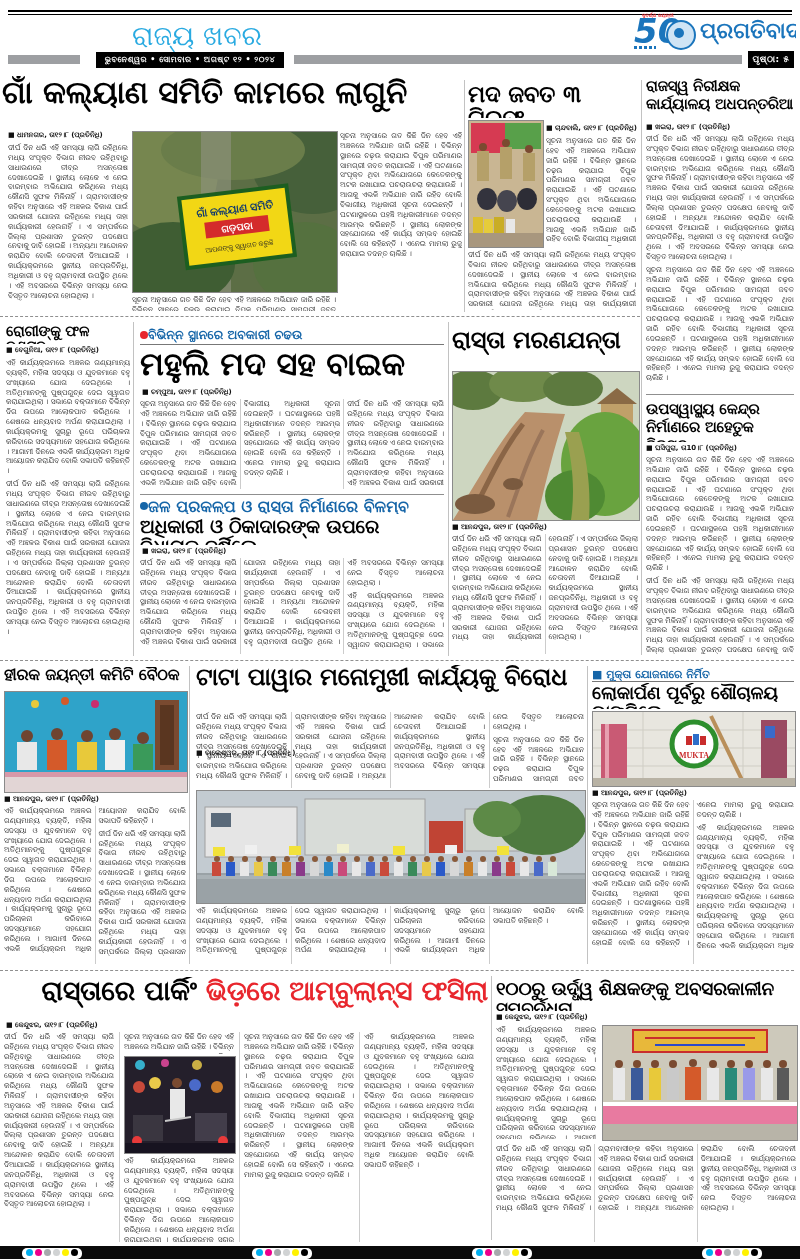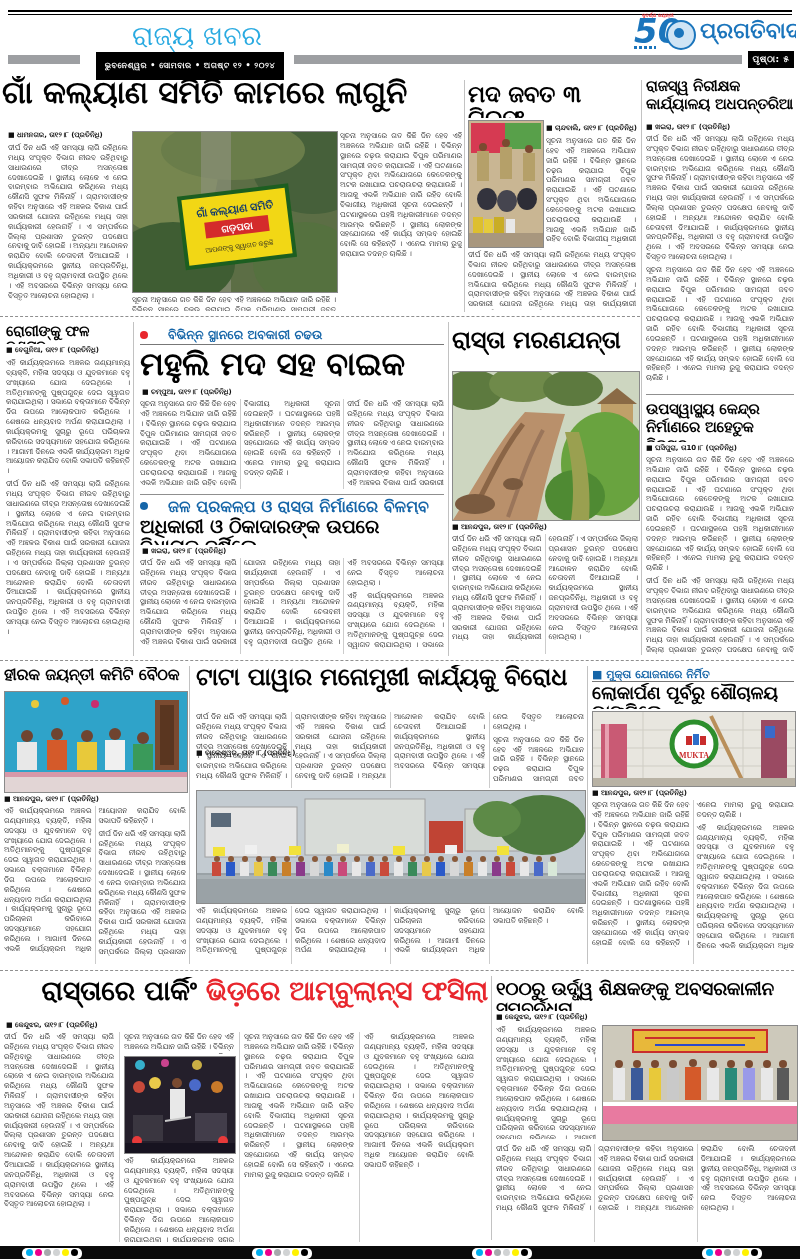--- a/index.html
+++ b/index.html
@@ -9,39 +9,39 @@
   .hl{font-weight:bold;color:#000;line-height:1.06;font-family:"DejaVu Sans","Liberation Sans",sans-serif;letter-spacing:-0.3px;}
   .bl{font-size:7px;font-weight:bold;font-family:"DejaVu Sans","Liberation Sans",sans-serif;color:#111;line-height:1.2;}
   .bt{font-size:7.4px;line-height:1.33;text-align:justify;color:#1c1c1c;}
   .bt p{margin:0 0 3px 0;}
   .c2{column-count:2;column-gap:7px;column-rule:1px solid #cccccc;}
   .c3{column-count:3;column-gap:7px;column-rule:1px solid #cccccc;}
   .c4{column-count:4;column-gap:8px;column-rule:1px solid #cccccc;}
   .vr{position:absolute;width:1px;background:#c2c2c2;}
   .hd{position:absolute;height:0;border-top:1px dashed #8f8f8f;}
   .hs{position:absolute;height:0;border-top:1px solid #8f8f8f;}
-  .kick{display:flex;align-items:center;gap:20px;font-family:"DejaVu Sans","Liberation Sans",sans-serif;font-weight:bold;color:#1565a8;}
+  .kick{display:flex;align-items:center;gap:0;font-family:"DejaVu Sans","Liberation Sans",sans-serif;font-weight:bold;color:#1565a8;}
   .kdot{width:8px;height:8px;border-radius:50%;flex:0 0 auto;}
   .photo{border:1px solid #8a8a8a;display:block;background:#dddddd;}
   .fbar{position:absolute;left:0;top:1246px;width:800px;height:13px;background:#0a0a0a;}
   .pill{position:absolute;top:1248px;height:9px;background:#ffffff;border-radius:5px;padding:1px 3px;line-height:7px;white-space:nowrap;}
   .dot{display:inline-block;width:7px;height:7px;border-radius:50%;margin:0 1px;vertical-align:top;}
   .dlbox{background:#000;color:#fff;font-family:"DejaVu Sans",sans-serif;font-size:8px;font-weight:bold;
          display:flex;align-items:center;justify-content:center;letter-spacing:0.5px;}
   .graybar{background:#9d9fa2;}
 </style>
 </head>
 <body>
 
 <div class="abs" style="left:8px;top:10px;width:784px;height:2px;background:#000;"></div>
 <div class="abs" style="left:8px;top:14px;width:784px;height:1px;background:#000;"></div>
 
 <div class="abs" style="left:132px;top:20px;width:240px;height:34px;font-family:'DejaVu Sans',sans-serif;font-weight:normal;font-size:27px;color:#29aae1;">ରାଜ୍ୟ ଖବର</div>
 
-<div class="abs dlbox" style="left:96px;top:52px;width:188px;height:28px;">
+<div class="abs dlbox" style="left:96px;top:52px;width:188px;height:16px;">
   <span>ଭୁବନେଶ୍ୱର • ସୋମବାର • ଅଗଷ୍ଟ ୧୨ • ୨୦୨୪</span>
 </div>
 <div class="abs graybar" style="left:8px;top:55px;width:72px;height:9px;"></div>
 <div class="abs graybar" style="left:294px;top:55px;width:448px;height:9px;"></div>
 <div class="abs dlbox" style="left:748px;top:51px;width:46px;height:17px;font-size:9px;">
   <span>ପୃଷ୍ଠା: ୫</span>
 </div>
 
 <div class="abs" style="left:626px;top:12px;width:170px;height:40px;">
   <span style="position:absolute;left:16px;top:0;font-size:5px;color:#e8262d;font-family:'DejaVu Sans',sans-serif;font-weight:bold;">ସୁବର୍ଣ୍ଣ ଜୟନ୍ତୀ</span>

